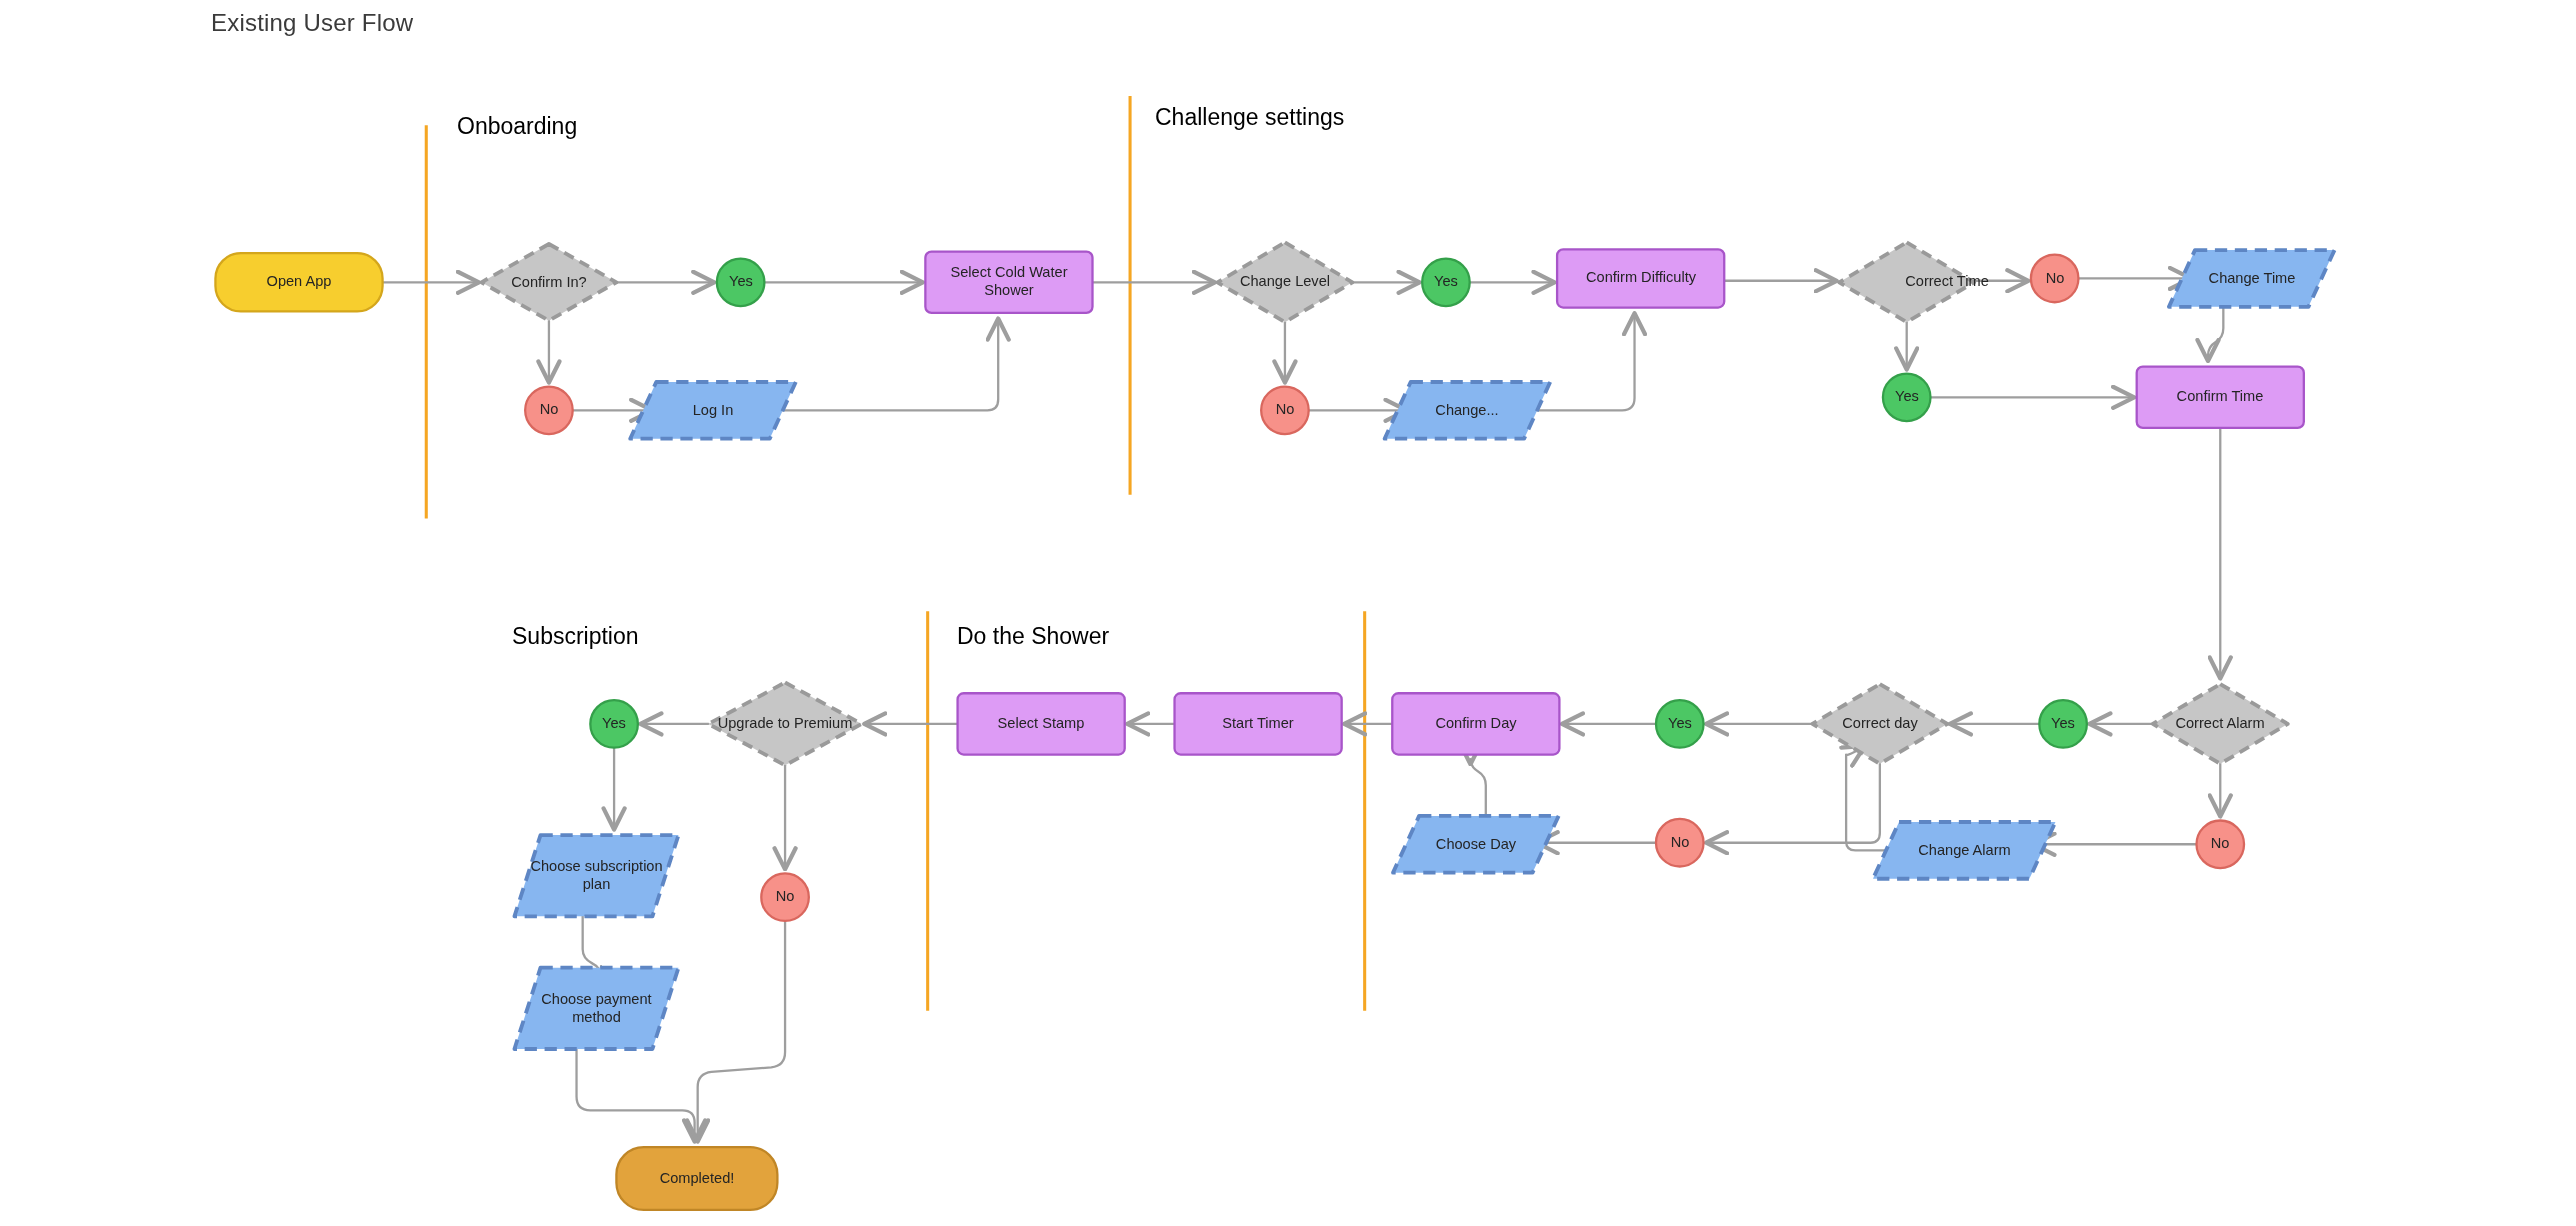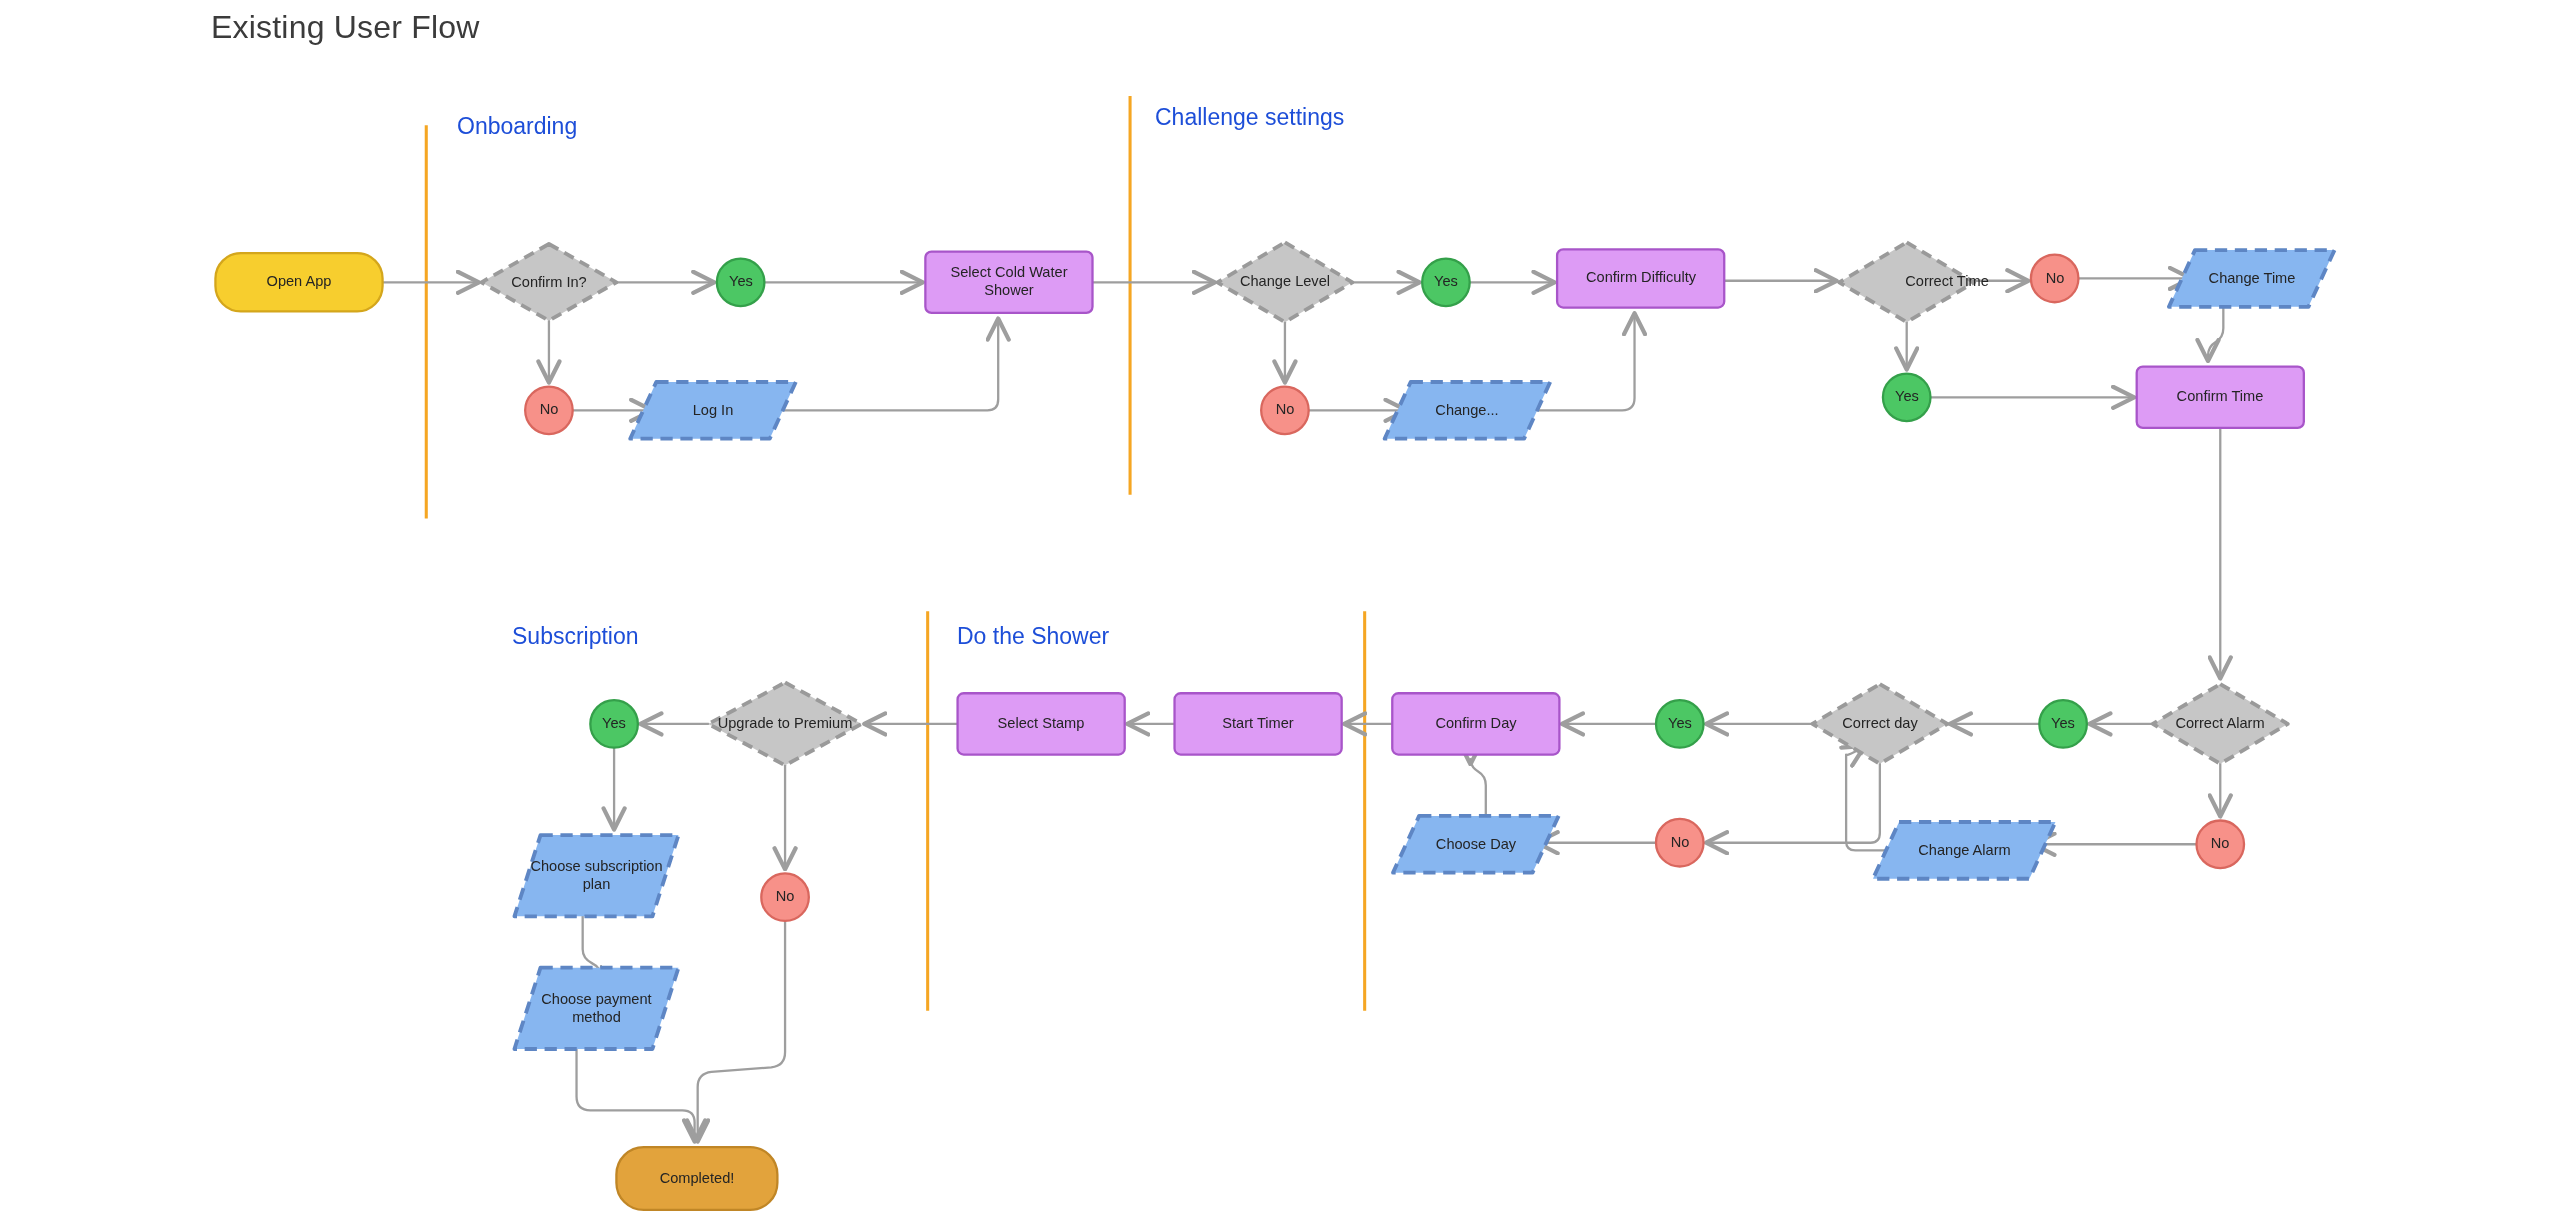--- a/index.html
+++ b/index.html
@@ -2,25 +2,25 @@
 <html style="font-size:12.3px"><head>
 <meta charset="utf-8">
 <style>
   html,body{margin:0;padding:0;background:#ffffff;}
   body{width:2576px;height:1227px;overflow:hidden;font-family:"Liberation Sans",sans-serif;}
   #stage{position:relative;width:2576px;height:1227px;background:#fff;}
   svg#canvas{position:absolute;left:0;top:0;width:2576px;height:1227px;}
 
   .page-title{
     position:absolute;left:211px;top:9.2px;
-    font-size:32px;color:#3b3b3b;font-family:"Liberation Sans",sans-serif;
+    font-size:24px;color:#3b3b3b;font-family:"Liberation Sans",sans-serif;
     letter-spacing:0.2px;white-space:nowrap;
   }
   .lane-title{
-    position:absolute;font-size:23px;color:#1d4ed8;
+    position:absolute;font-size:23px;color:#000000;
     font-family:"Liberation Sans",sans-serif;white-space:nowrap;
   }
 
   
   .node-label{
     position:absolute;
     display:flex;align-items:center;justify-content:center;
     text-align:center;
     color:#242424;
     font-family:"Liberation Sans",sans-serif;

